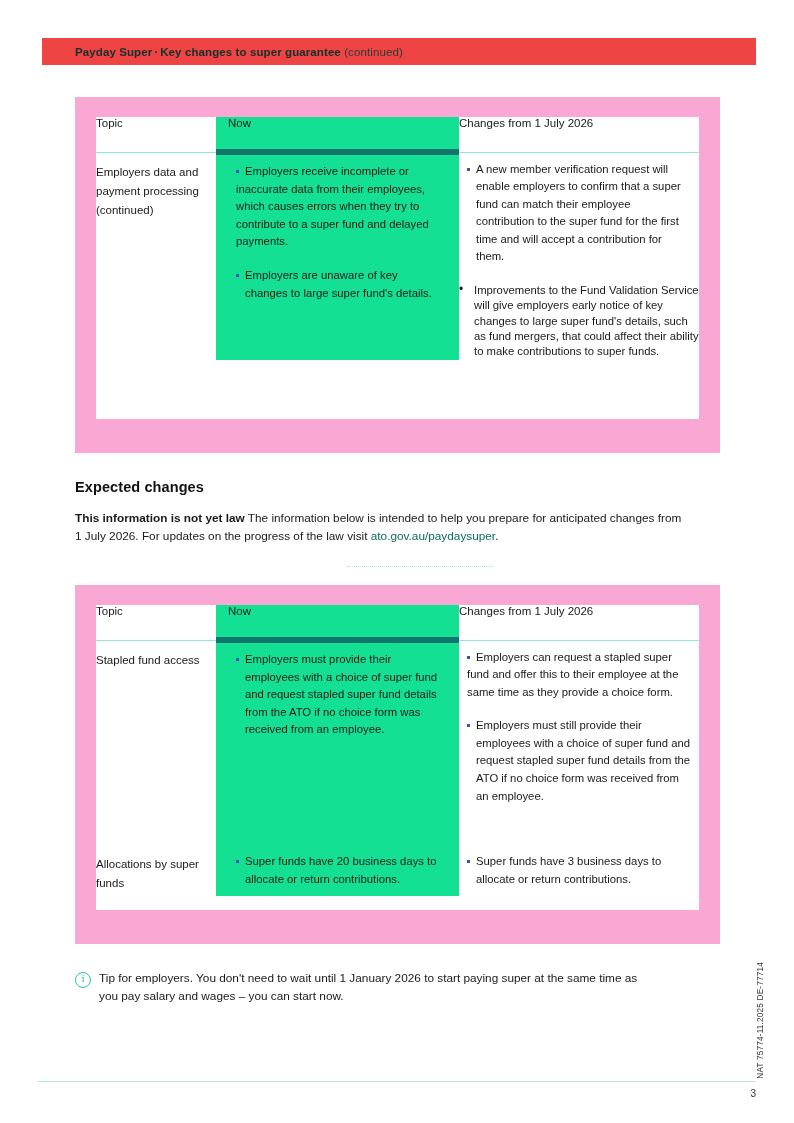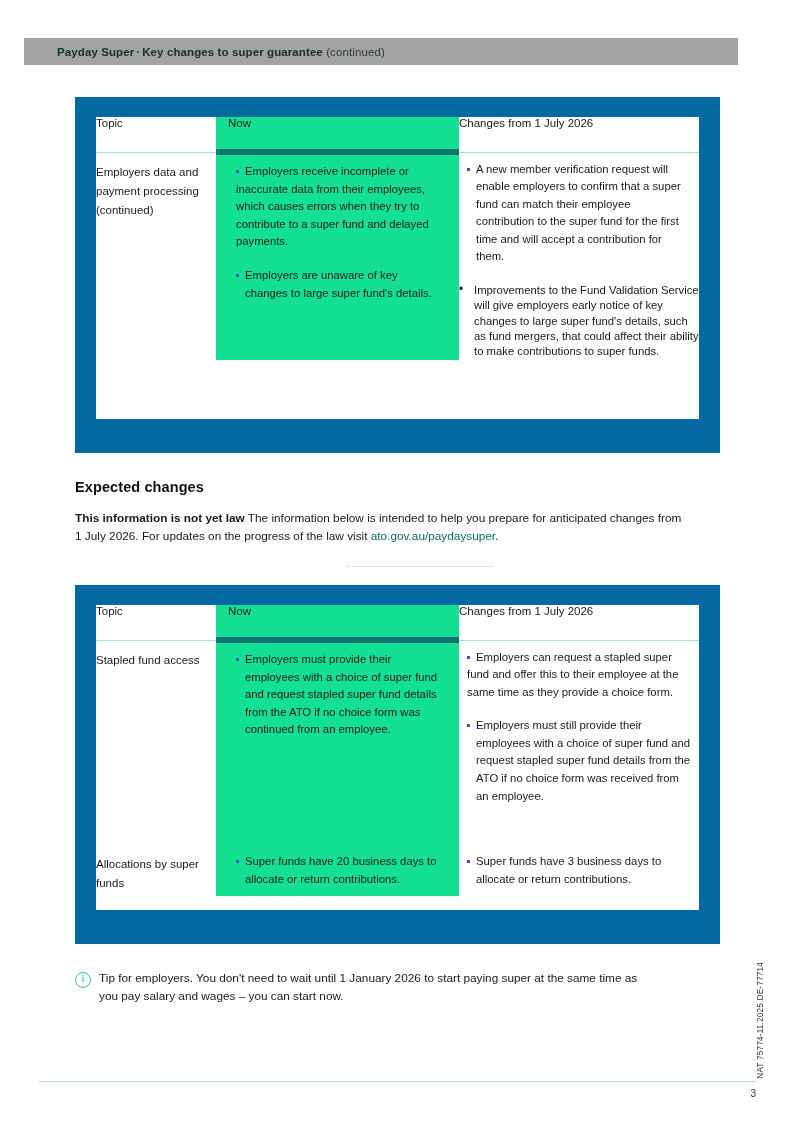--- a/index.html
+++ b/index.html
@@ -12,43 +12,43 @@
     background: #ffffff;
     font-family: "Liberation Sans", sans-serif;
     color: #1a1a1a;
     position: relative;
     overflow: hidden;
   }
 
   
   .banner {
     position: absolute;
-    left: 24px;
+    left: 42px;
     top: 38px;
     width: 714px;
     height: 27px;
-    background: #a3a3a3;
+    background: #ef4444;
     display: flex;
     align-items: center;
   }
   .banner-text {
     font-size: 11.5px;
     color: #11312c;
     padding-left: 33px;
     letter-spacing: 0.1px;
     white-space: nowrap;
   }
   .banner-text .b-strong { font-weight: bold; }
   .banner-text .b-sep { font-weight: bold; padding: 0 2px; }
   .banner-text .b-cont { font-weight: normal; color: #2a3b39; }
 
   
   .table-frame {
     position: absolute;
-    background: #0369a1;
+    background: #f9a8d4;
     box-sizing: border-box;
   }
   .table-frame.t1 { left: 75px; top: 97px; width: 645px; height: 356px; }
   .table-frame.t2 { left: 75px; top: 585px; width: 645px; height: 359px; }
 
   .table-inner {
     position: absolute;
     left: 21px;
     top: 20px;
     right: 21px;
@@ -311,21 +311,21 @@
           <th class="hdr-cell">Changes from 1 July 2026</th>
         </tr>
       </thead>
       <tbody>
         <tr>
           <td class="body-cell topic" style="height:205px;">
             <div class="topic-text">Stapled fund access</div>
           </td>
           <td class="body-cell green">
             <ul class="bl">
-              <li>Employers must provide their employees with a choice of super fund and request stapled super fund details from the ATO if no choice form was continued from an employee.</li>
+              <li>Employers must provide their employees with a choice of super fund and request stapled super fund details from the ATO if no choice form was received from an employee.</li>
             </ul>
           </td>
           <td class="body-cell">
             <ul class="bl">
               <li class="nohang">Employers can request a stapled super fund and offer this to their employee at the same time as they provide a choice form.</li>
               <li>Employers must still provide their employees with a choice of super fund and request stapled super fund details from the ATO if no choice form was received from an employee.</li>
             </ul>
           </td>
         </tr>
         <tr>

